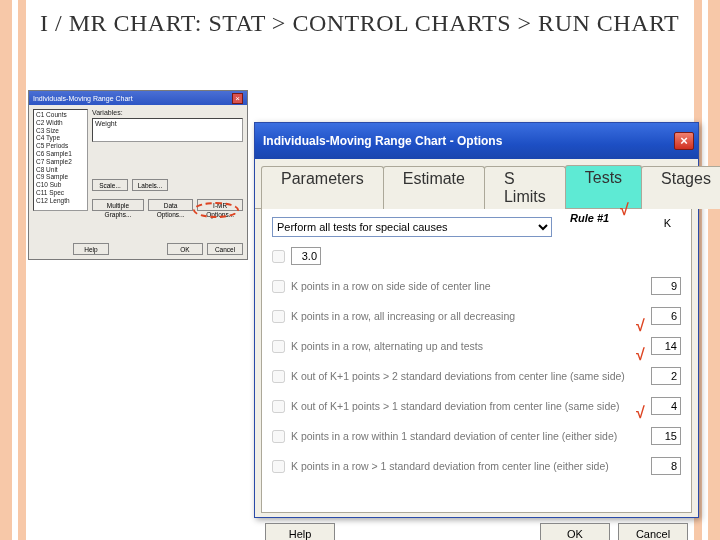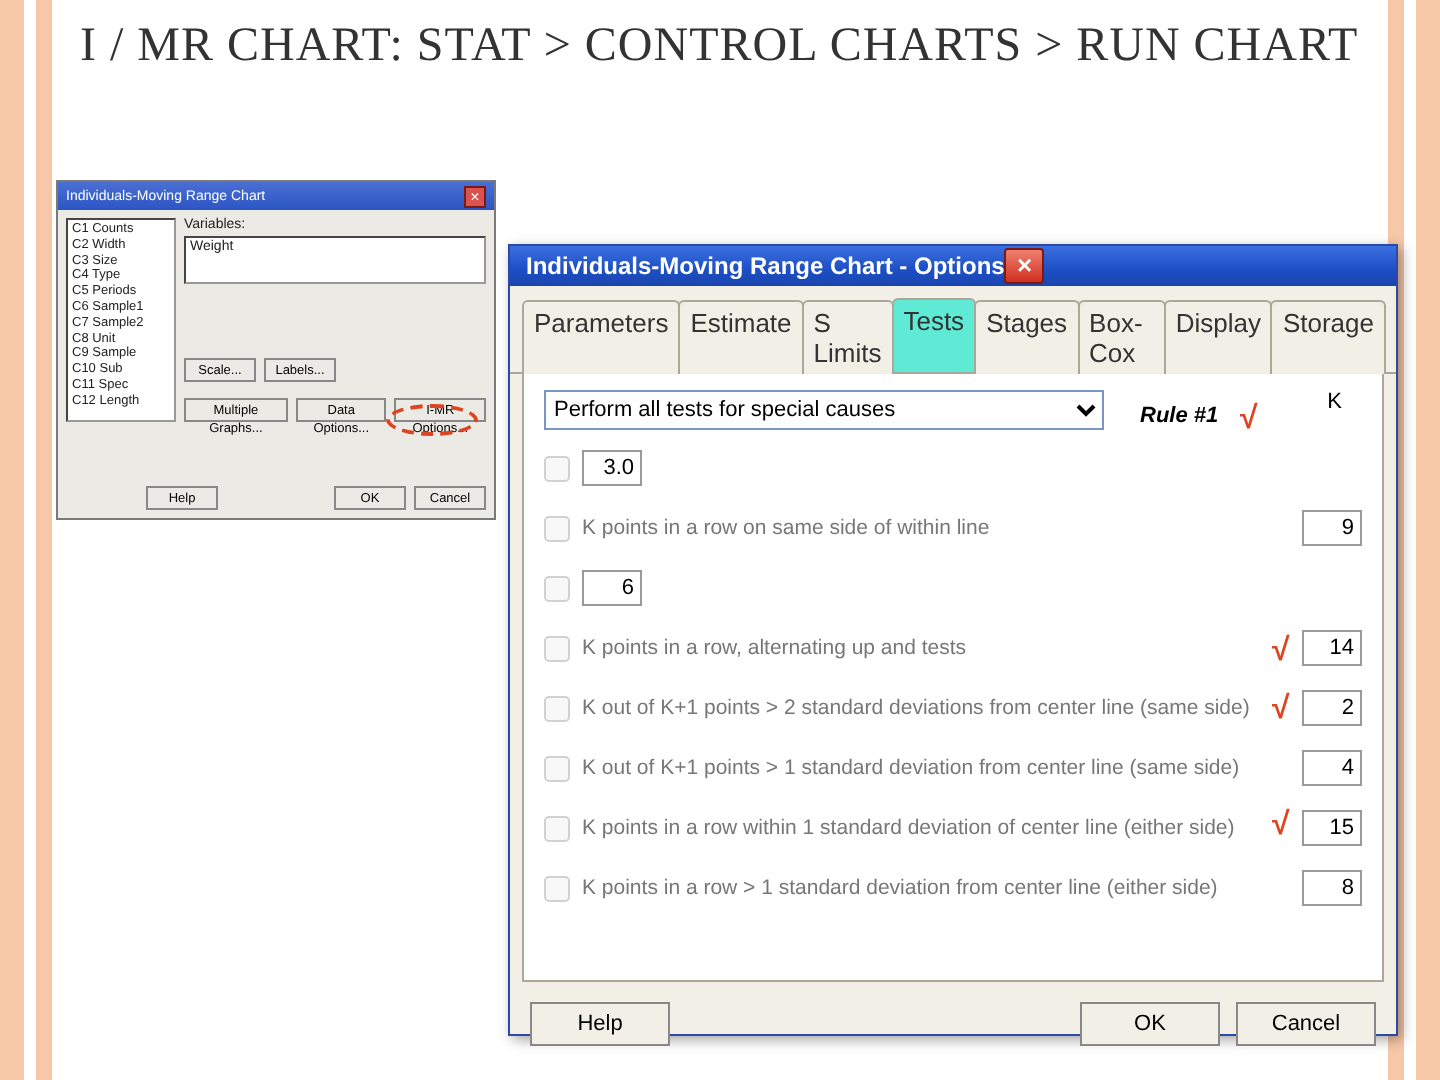--- a/index.html
+++ b/index.html
@@ -68,36 +68,37 @@
   
   .dlg2 {
     position:absolute; left:254px; top:122px;
     width:445px; height:396px;
     background:#f1efe6;
     border:1px solid #2a4aa8;
     box-shadow:2px 2px 6px rgba(0,0,0,.35);
     font-size:11px;
   }
   .dlg2 .titlebar {
-    height:20px; background:linear-gradient(#3b6fe0,#1d4fc4 60%,#1a45ae);
+    height:36px; background:linear-gradient(#3b6fe0,#1d4fc4 60%,#1a45ae);
     color:#fff; display:flex; align-items:center;
     padding:0 4px 0 8px; font-weight:bold; font-size:12px;
+    justify-content:space-between;
   }
   .dlg2 .xbtn {
     width:20px;height:18px;background:linear-gradient(#f08070,#d03020);
     border:1px solid #7a1a16;border-radius:2px;
     color:#fff;text-align:center;line-height:16px;font-weight:bold;font-size:13px;
   }
   .dlg2 .tabs {
     display:flex; padding:6px 6px 0 6px; gap:0;
     border-bottom:1px solid #aca899;
   }
   .dlg2 .tab {
     background:#f1efe6; border:1px solid #aca899; border-bottom:none;
-    padding:3px 5px; font-size:13px; margin-right:-1px;
+    padding:3px 19px; font-size:16px; margin-right:-1px;
     border-radius:3px 3px 0 0; position:relative; top:1px;
     color:#333;
   }
   .dlg2 .tab.active { background:#5eead4; top:0; padding-bottom:4px; font-weight:normal;}
   .dlg2 .content {
     padding:8px 10px 4px 10px; background:#ffffff;
     border:1px solid #aca899; border-top:none;
     margin:0 6px 6px 6px; height:304px; position:relative;
   }
   .dlg2 select.combo {
@@ -202,25 +203,26 @@
       <option>Perform all tests for special causes</option>
     </select>
     <div class="klabel">K</div>
     <div class="tests" id="dlg2-tests">
         <div class="testrow">
           <input type="checkbox" class="cb" disabled="" style="">
           <input class="kval" value="3.0" style="">
         </div>
         <div class="testrow">
           <input type="checkbox" class="cb" disabled="" style="">
-          <div class="tlabel">K points in a row on same side of within line</div>
+          <div class="tlabel">K points in a row on side side of center line</div>
           <input class="kval" value="9" style="">
         </div>
         <div class="testrow">
           <input type="checkbox" class="cb" disabled="" style="">
+          <div class="tlabel">K points in a row, all increasing or all decreasing</div>
           <input class="kval" value="6" style="">
         </div>
         <div class="testrow">
           <input type="checkbox" class="cb" disabled="" style="">
           <div class="tlabel">K points in a row, alternating up and tests</div>
           <input class="kval" value="14" style="">
         </div>
         <div class="testrow">
           <input type="checkbox" class="cb" disabled="" style="">
           <div class="tlabel">K out of K+1 points &gt; 2 standard deviations from center line (same side)</div>
@@ -244,17 +246,17 @@
       </div>
   </div>
   <div class="footer">
     <button>Help</button>
     <div class="spacer"></div>
     <button>OK</button>
     <button>Cancel</button>
   </div>
 </div>
 
-<div class="rule1" style="left:570px; top:202px;">Rule #1</div>
+<div class="rule1" style="left:570px; top:212px;">Rule #1</div>
 <div class="red-check" style="left:620px; top:201px;">√</div>
 <div class="red-check" style="left:636px; top:317px;">√</div>
 <div class="red-check" style="left:636px; top:346px;">√</div>
 <div class="red-check" style="left:636px; top:404px;">√</div>
 
 </body></html>

